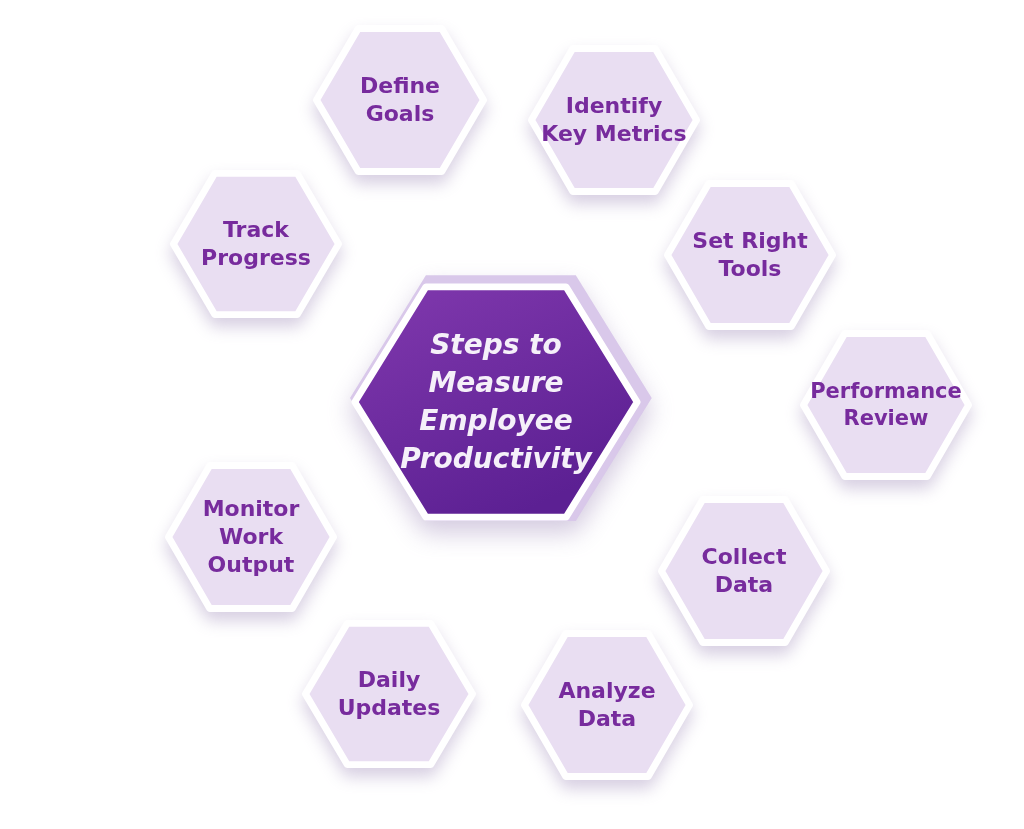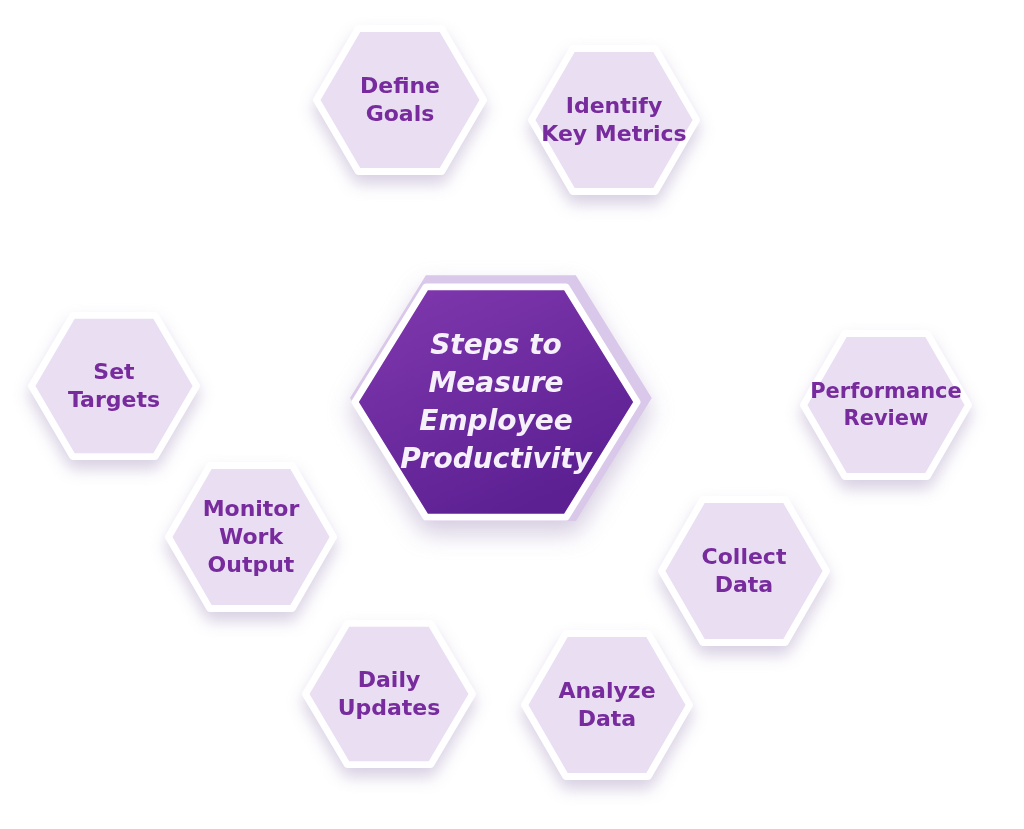--- a/index.html
+++ b/index.html
@@ -100,20 +100,27 @@
   </div>
 
   <div class="node" style="left:528px; top:45px; width:172px; height:150px">
     <svg class="hex-svg" viewBox="0 0 200 174" preserveAspectRatio="none">
       <polygon class="hex-poly" points="52,4 148,4 196,87 148,170 52,170 4,87"></polygon>
     </svg>
     <div class="node-label">Identify
 Key Metrics</div>
   </div>
 
+  <div class="node" style="left:664px; top:180px; width:172px; height:150px">
+    <svg class="hex-svg" viewBox="0 0 200 174" preserveAspectRatio="none">
+      <polygon class="hex-poly" points="52,4 148,4 196,87 148,170 52,170 4,87"></polygon>
+    </svg>
+    <div class="node-label">Set Right
+Tools</div>
+  </div>
 
   <div class="node" style="left:800px; top:330px; width:172px; height:150px">
     <svg class="hex-svg" viewBox="0 0 200 174" preserveAspectRatio="none">
       <polygon class="hex-poly" points="52,4 148,4 196,87 148,170 52,170 4,87"></polygon>
     </svg>
     <div class="node-label" style="font-size:21px">Performance
 Review</div>
   </div>
 
   <div class="node" style="left:658px; top:496px; width:172px; height:150px">
@@ -142,28 +149,28 @@
   </div>
 
   <div class="node" style="left:302px; top:620px; width:174px; height:148px">
     <svg class="hex-svg" viewBox="0 0 200 174" preserveAspectRatio="none">
       <polygon class="hex-poly" points="52,4 148,4 196,87 148,170 52,170 4,87"></polygon>
     </svg>
     <div class="node-label">Daily
 Updates</div>
   </div>
 
-  <div class="node" style="left:28px; top:312px; width:172px; height:148px">
+
+  <div class="node" style="left:170px; top:170px; width:172px; height:148px">
     <svg class="hex-svg" viewBox="0 0 200 174" preserveAspectRatio="none">
       <polygon class="hex-poly" points="52,4 148,4 196,87 148,170 52,170 4,87"></polygon>
     </svg>
-    <div class="node-label">Set
-Targets</div>
+    <div class="node-label">Track
+Progress</div>
   </div>
-
 
   <div class="center-node" style="left:350px; top:282px; width:292px; height:240px">
     <svg class="center-svg" viewBox="0 0 300 246" preserveAspectRatio="none">
       <defs>
         <linearGradient id="centerGrad" x1="0" y1="0" x2="0.55" y2="1">
           <stop class="stop-a" offset="0"></stop>
           <stop class="stop-b" offset="1"></stop>
         </linearGradient>
       </defs>
       <polygon class="backing-poly" points="78,-7 232,-7 310,119 232,245 78,245 0,119"></polygon>

